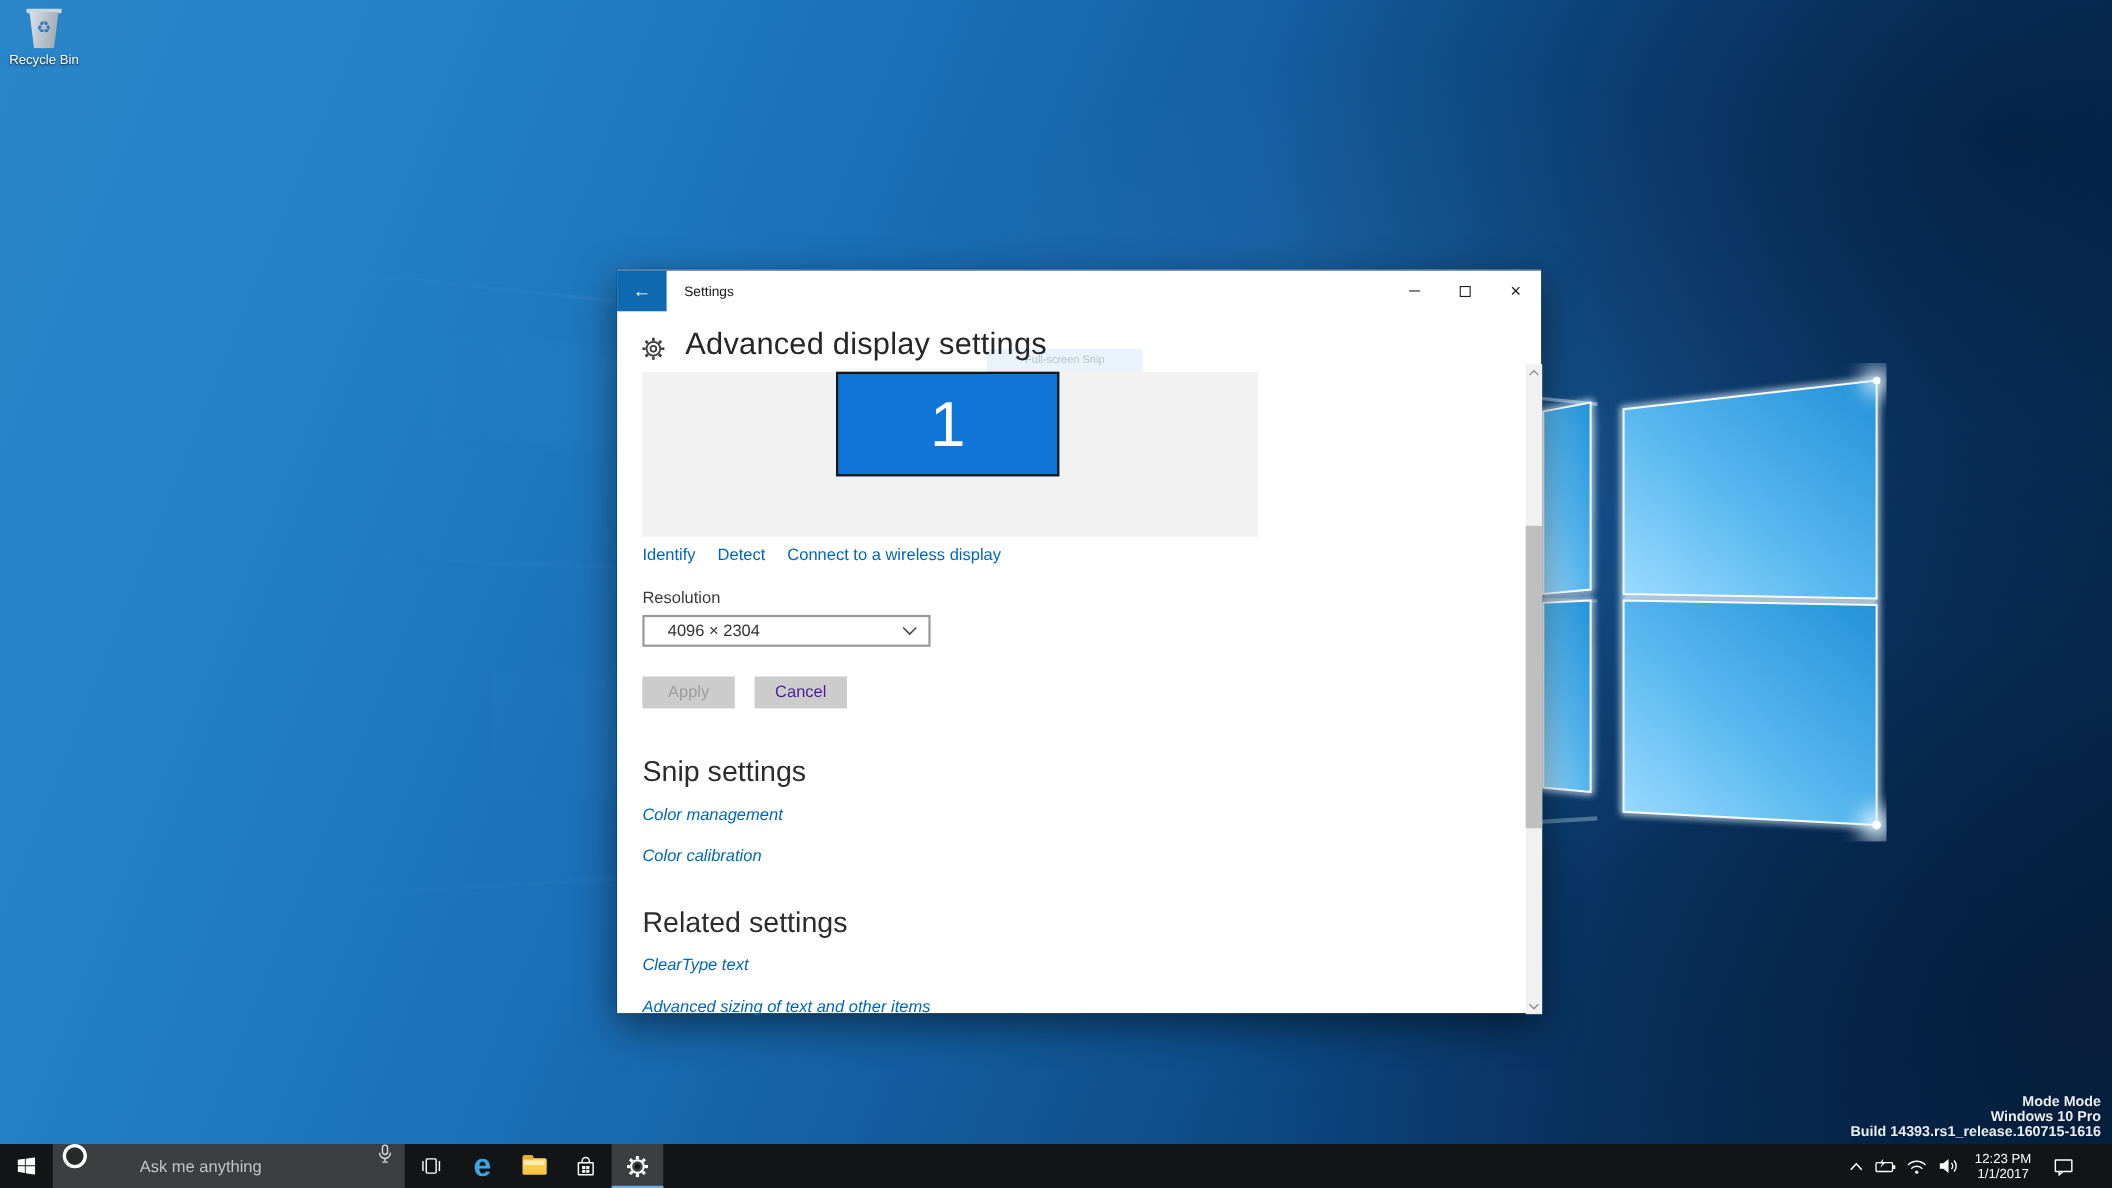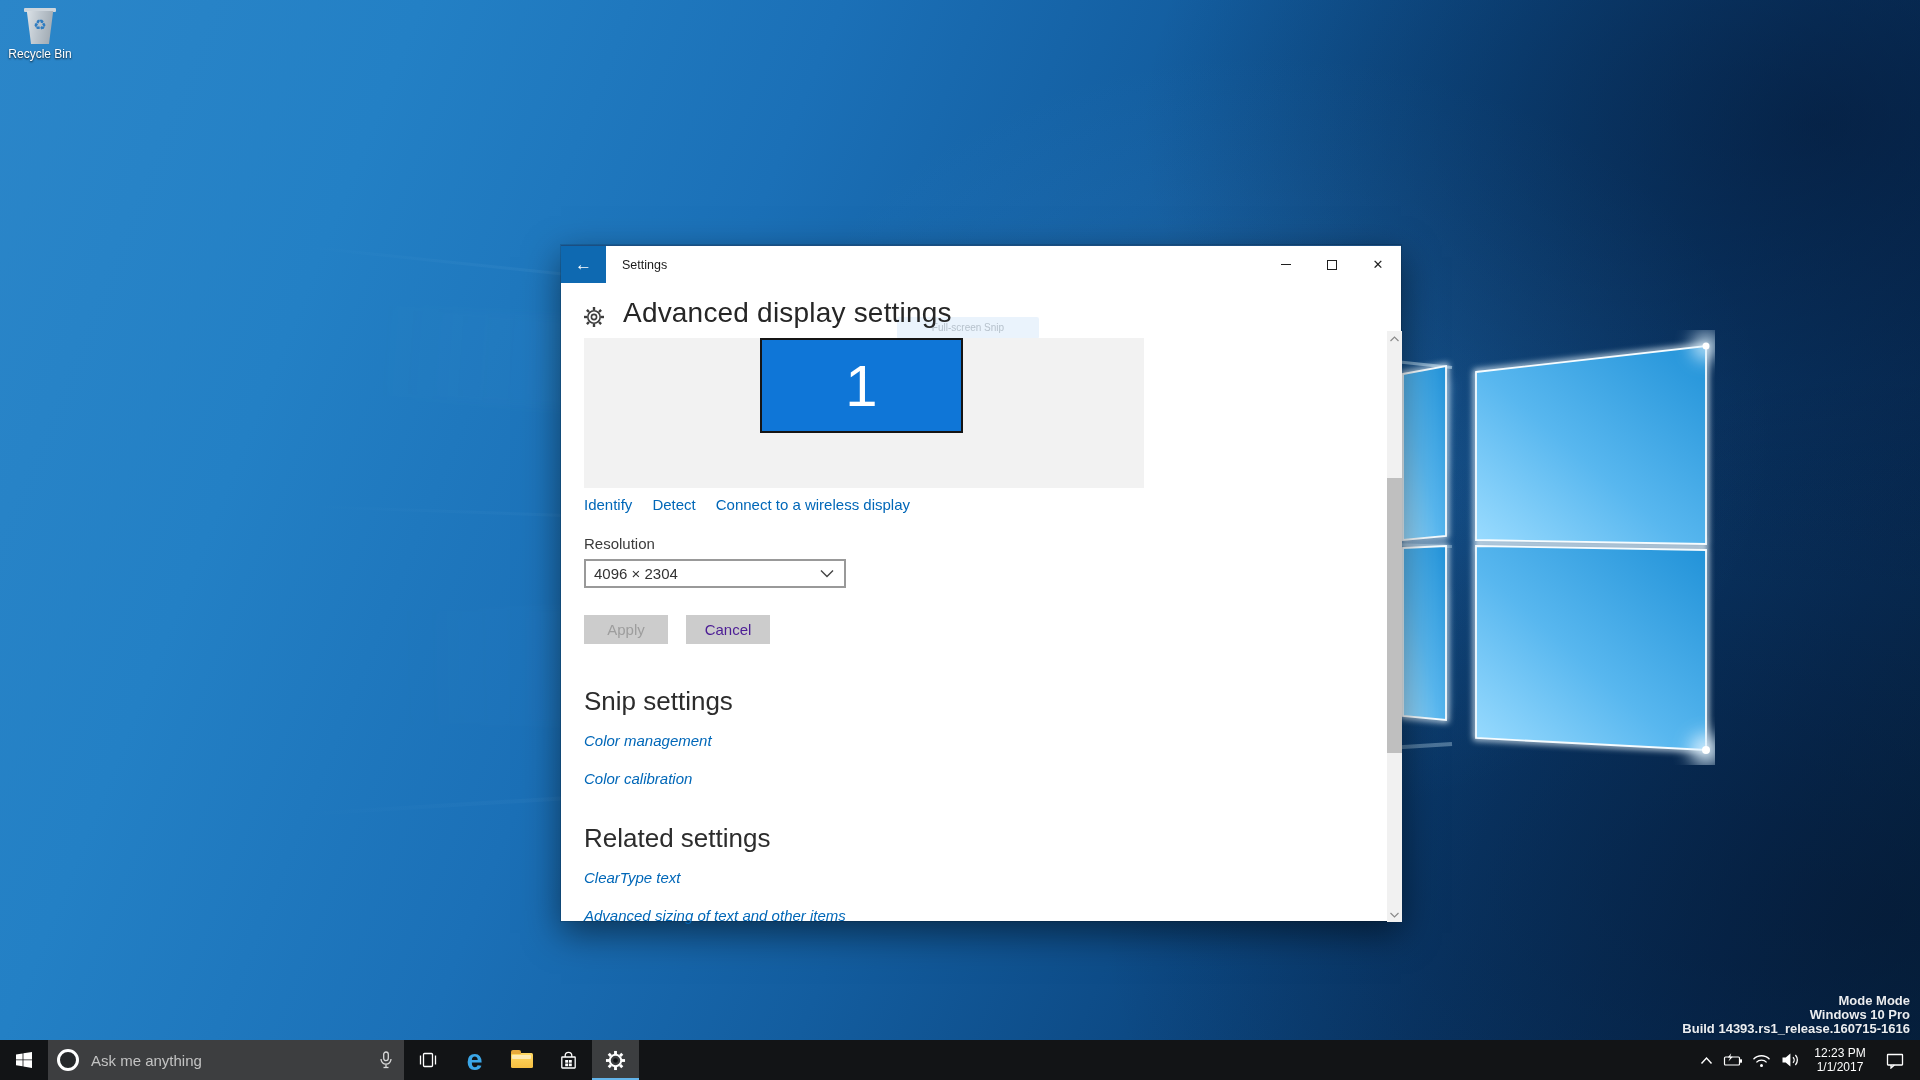--- a/index.html
+++ b/index.html
@@ -56,21 +56,21 @@
   .preview-box { position:absolute; left:23px; top:55px; width:560px; height:150px; background:#f2f2f2; }
   .monitor { position:absolute; left:176px; top:0; width:203px; height:95px; background:#0f76d7;
     border:2px solid #151515; display:flex; align-items:center; justify-content:center; cursor:pointer; }
   .monitor .num { color:#fff; font-size:58px; font-weight:100; line-height:1; }
 
   .link { color:#0067b8; font-size:15px; cursor:pointer; }
   .links-row { position:absolute; left:23px; top:213px; display:flex; gap:20px; }
   .res-label { position:absolute; left:23px; top:252px; font-size:15px; color:#3b3b3b; }
   .dropdown { position:absolute; left:23px; top:276px; width:262px; height:29px; border:2px solid #999;
     background:#fff; display:flex; align-items:center; cursor:pointer; }
-  .dropdown .val { flex:1; padding-left:8px; font-size:15px; color:#333; }
+  .dropdown .val { flex:1; padding-left:21px; font-size:15px; color:#333; }
   .dropdown .chev { margin-right:10px; display:flex; }
   .btn { position:absolute; top:332px; height:29px; border:none; background:#cccccc; font-size:15px;
     font-family:inherit; cursor:default; }
   .btn.apply { left:23px; width:84px; color:#9d9d9d; }
   .btn.cancel { left:125px; width:84px; color:#4c1d95; }
 
   .section-heading { position:absolute; left:23px; font-size:26px; font-weight:300; color:#2c2c2c; }
   .abs { position:absolute; left:23px;font-style:italic; }
 
   
@@ -79,34 +79,34 @@
   .sb-arrow { position:absolute; left:0; width:15px; height:15px; display:flex; align-items:center; justify-content:center; cursor:pointer; }
   .sb-arrow.up { top:0; } .sb-arrow.down { bottom:0; }
 
   
   .taskbar { position:absolute; left:0; bottom:0; width:1920px; height:40px; background:#121416;
     display:flex; align-items:stretch; }
   .tb-btn { width:47px; display:flex; align-items:center; justify-content:center; cursor:pointer; position:relative; }
   .tb-btn.start { width:48px; }
   .tb-btn.active { background:#3c3e40; }
   .tb-btn.active .underline { position:absolute; left:0; right:0; bottom:0; height:2px; background:#63b4ea; }
-  .search-box { width:356px; background:#3d3e40; display:flex; align-items:center; cursor:text; }
+  .search-box { width:320px; background:#3d3e40; display:flex; cursor:text;gap:36px; }
   .cortana-ring { width:22px; height:22px; border:3px solid #fff; border-radius:50%; margin-left:9px;
     background:#26282a; flex:0 0 auto; cursor:pointer; }
   .search-input { flex:1; margin-left:12px; background:transparent; border:none; outline:none;
     font-size:15px; color:#e8e8e8; font-family:inherit; min-width:0; }
   .search-input::placeholder { color:#c3c3c3; opacity:1; }
   .mic { margin-right:10px; display:flex; cursor:pointer; }
   .edge-e { color:#3ba7e8; font-size:29px; font-weight:700; line-height:1; }
   .folder { width:22px; height:15px; background:linear-gradient(#ffd964,#f6bf41); border-radius:1.5px; position:relative; }
   .folder::before { content:""; position:absolute; left:0; top:-3px; width:10px; height:4px;
     background:#e8a93a; border-radius:2px 2px 0 0; }
   .folder::after { content:""; position:absolute; left:1.5px; top:2.5px; right:1.5px; height:4px;
     background:rgba(255,255,255,.55); border-radius:1px; }
-  .tray { margin-left:auto; display:flex; align-items:center; padding-right:5px; }
+  .tray { margin-left:auto; display:flex; align-items:center; padding-right:24px; }
   .tray-btn { height:40px; display:flex; align-items:center; justify-content:center; cursor:pointer; }
   .clock { width:70px; text-align:center; color:#fff; font-size:12px; line-height:14px; cursor:pointer; }
 </style>
 </head>
 <body>
 
 <div id="desktop">
   <div class="ray" style="right:468px; top:366px; width:1480px; height:3px; transform:rotate(6deg);"></div>
   <div class="ray" style="right:468px; top:545px; width:1480px; height:3px; transform:rotate(2deg); opacity:.6;"></div>
   <div class="ray" style="right:468px; top:742px; width:1480px; height:4px; transform:rotate(-3.5deg); opacity:.65;"></div>

